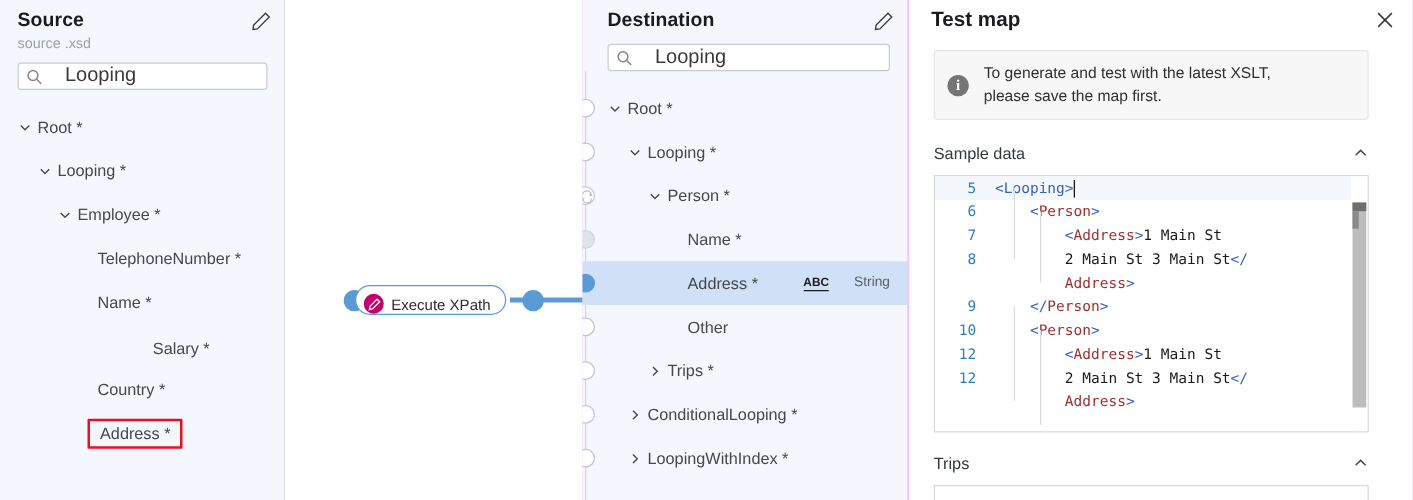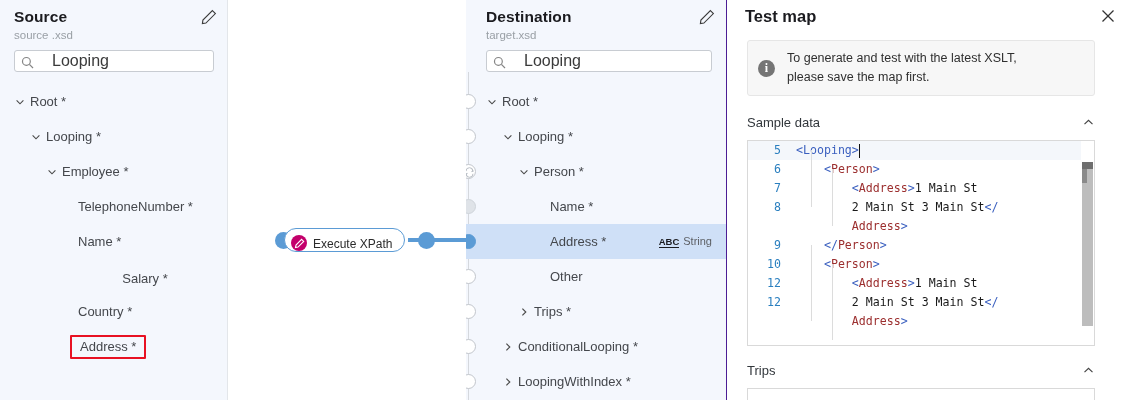--- a/index.html
+++ b/index.html
@@ -2,21 +2,21 @@
 <html><head>
 <meta charset="utf-8">
 <style>
   * { box-sizing: border-box; margin: 0; padding: 0; }
   html, body {
     width: 1130px; height: 400px;
     font-family: "Liberation Sans", sans-serif;
     background: #ffffff;
     overflow: hidden;
   }
-  #app { position: relative; width: 1130px; height: 400px; background:#4c1d95; }
+  #app { position: relative; width: 1130px; height: 400px; background:#f0abfc; }
 
   
   .schema-panel {
     position: absolute; top: 0; height: 400px;
     background: #f4f7fd;
     overflow: hidden;
   }
   #source-panel { left: 0; width: 228px; }
   #dest-panel   { left: 466px; width: 260px; }
   .panel-edge {
@@ -53,21 +53,21 @@
   }
   .tree-row.selected { background: #cfe0f7; }
   .tree-row .chev {
     width: 12px; height: 12px; flex: 0 0 12px; margin-right: 4px;
     display:inline-block;
   }
   .tree-row .chev.spacer { background: none; }
   .tree-label { white-space: nowrap; }
   .type-badge {
     position: absolute; right: 14px; font-size: 11px; color: #5c5f64;
-    display: flex; align-items: baseline; gap: 4px;
+    display: flex; align-items: baseline; gap: 20px;
   }
   .type-badge .abc {
     font-weight: bold; font-size: 9.5px; color: #1b1b1f;
     border-bottom: 1.6px solid #1b1b1f; line-height: 1.05;
   }
 
   .red-outline {
     border: 2px solid #e81123; padding: 2px 8px 3px 8px; margin-left: -8px;
     border-radius: 1px;
   }
@@ -250,21 +250,20 @@
           <path d="M7.6 1.3 L9.7 3.4 L4.0 9.1 L1.5 9.6 L2.0 7.1 Z"></path>
         </svg>
       </span>
       <span class="node-label">Execute XPath</span>
     </div>
   </div>
 
   <div class="schema-panel" id="dest-panel">
     <div class="panel-head" style="padding-left:20px">
       <div class="panel-title">Destination</div>
-      <div class="panel-sub">target.xsd</div>
       <div class="pencil-icon">
         <svg width="18" height="18" viewBox="0 0 18 18" fill="none" stroke="#3b3b3b" stroke-width="1.1">
           <path d="M12.4 2.6 L15.4 5.6 L5.9 15.1 L2.4 15.6 L2.9 12.1 Z"></path>
         </svg>
       </div>
     </div>
     <div class="search-box" style="margin-left:20px; margin-right:14px">
       <span class="s-ico">
         <svg width="13" height="13" viewBox="0 0 13 13" fill="none" stroke="#5c5c5c" stroke-width="1.2">
           <circle cx="5.4" cy="5.4" r="3.9"></circle>

